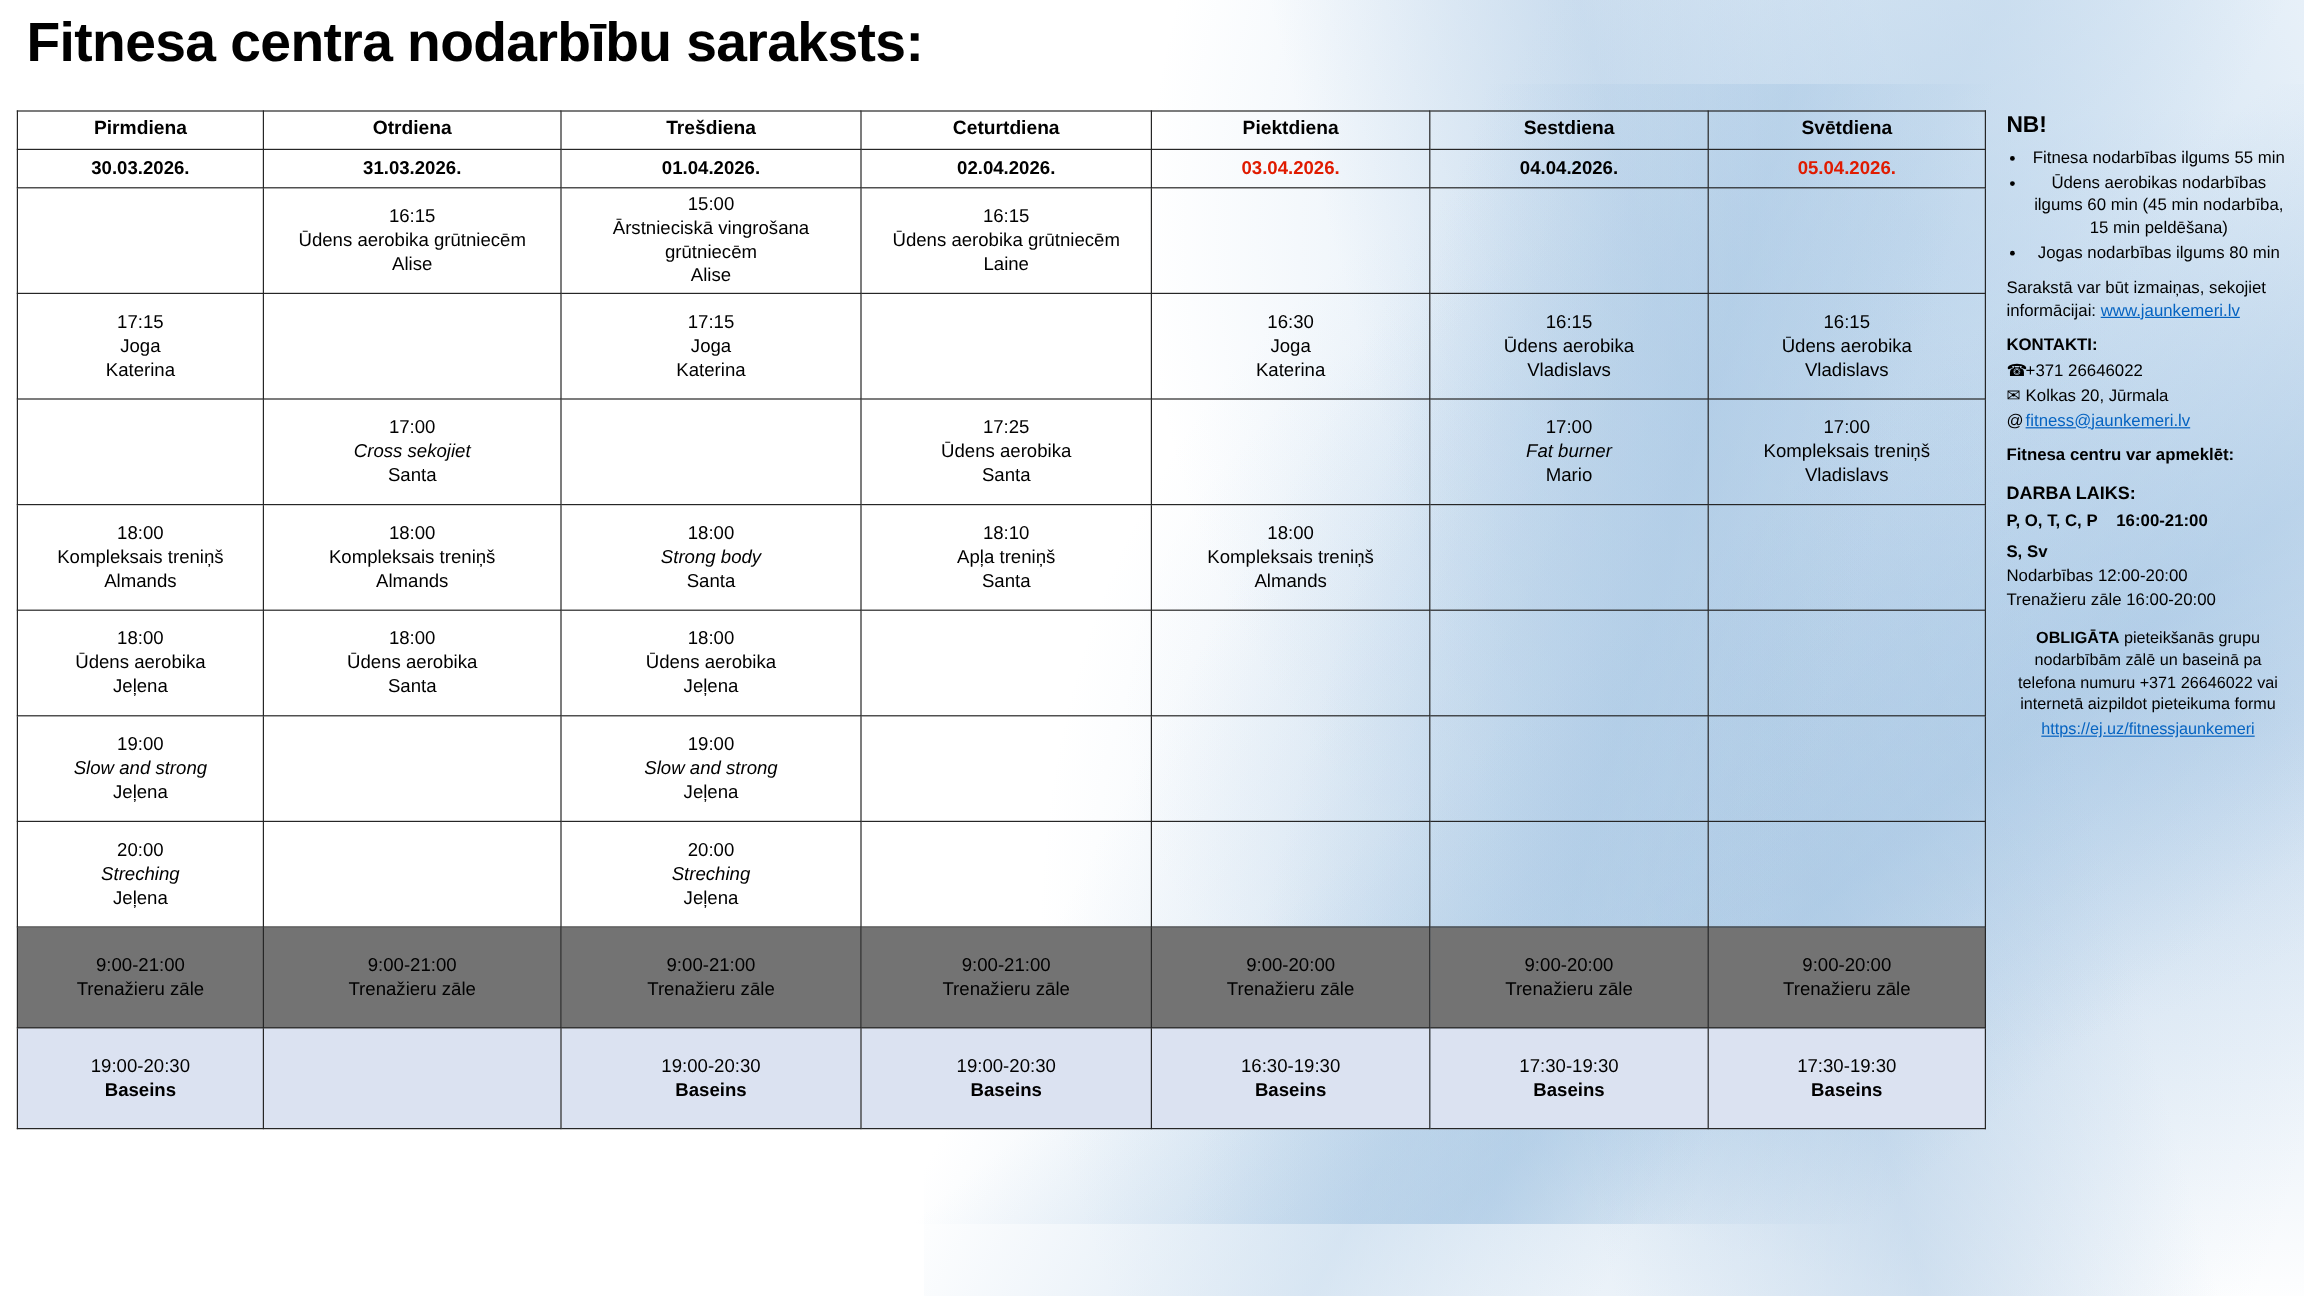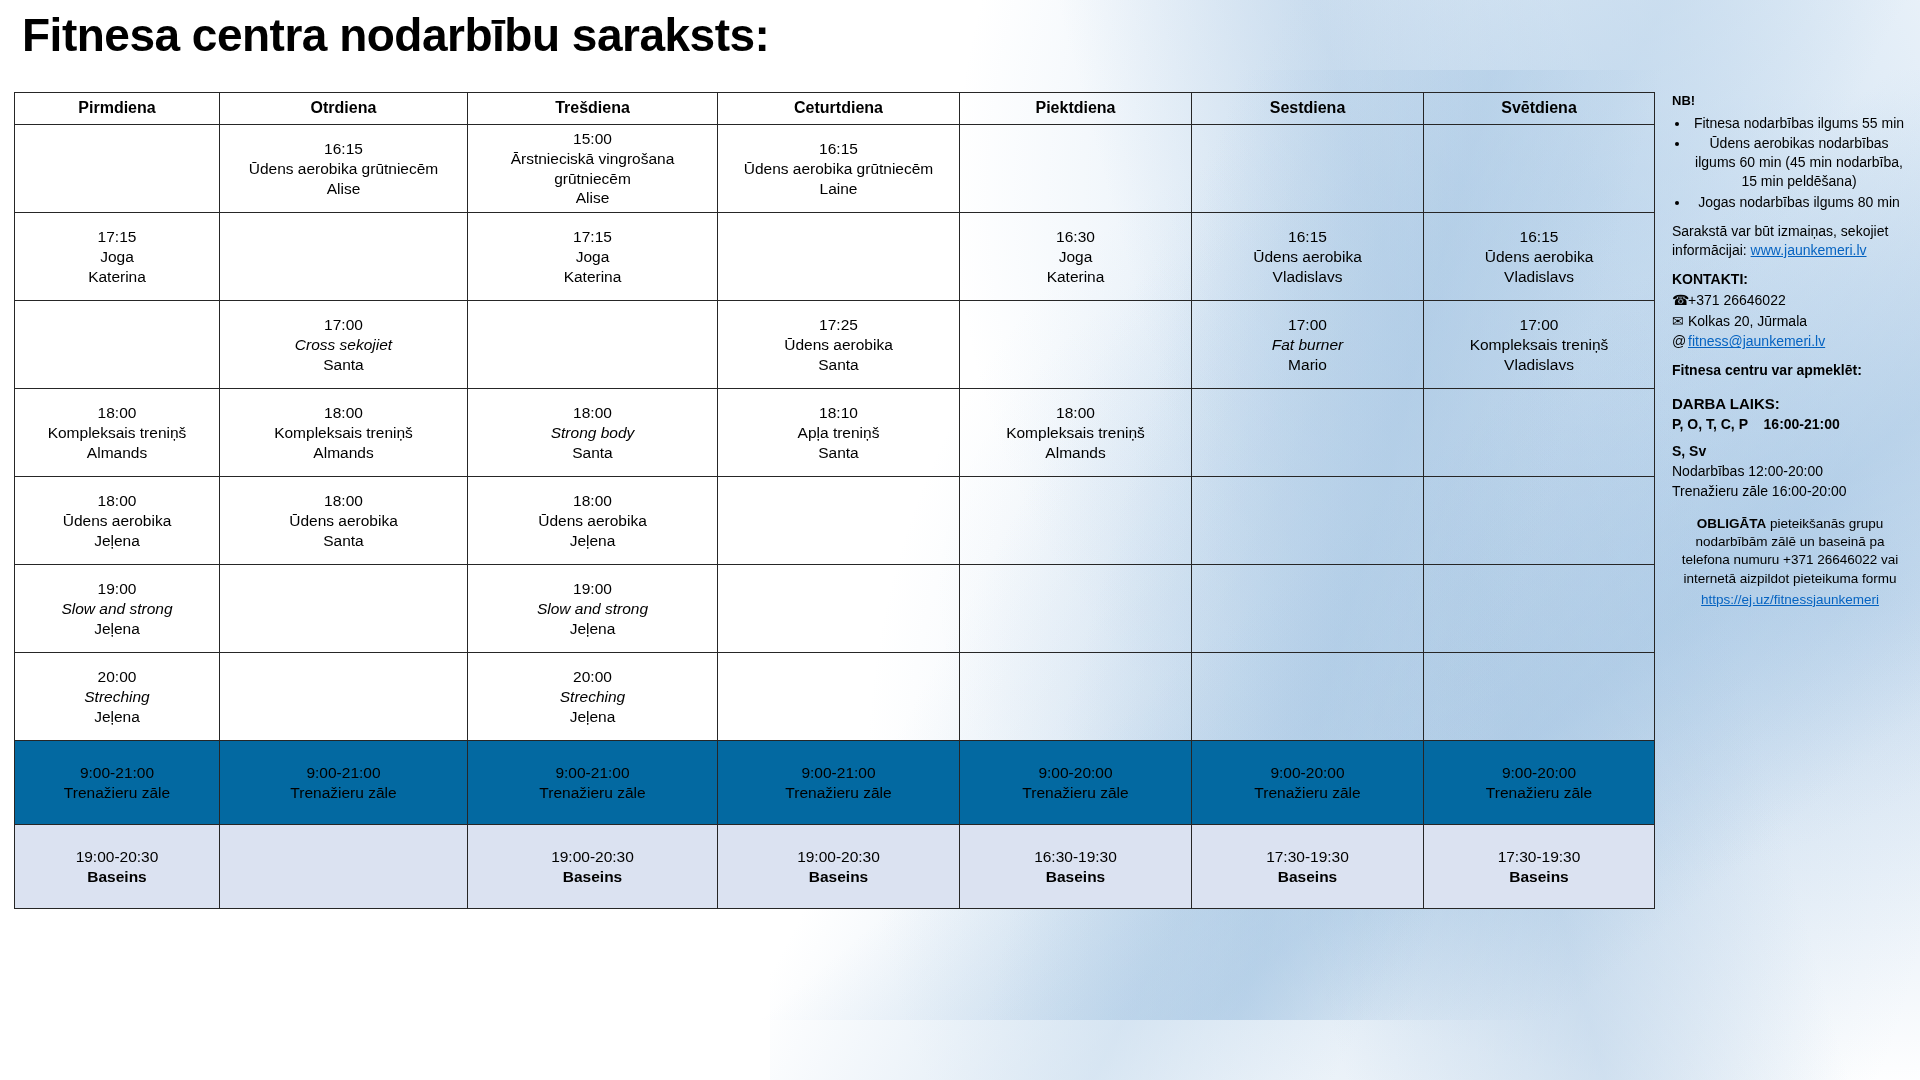--- a/index.html
+++ b/index.html
@@ -80,40 +80,40 @@
     height: 32px;
     font-size: 16px;
   }
   td.datecell.holiday { color: #e01b00; }
   .cls-time { display: block; }
   .cls-name { display: block; }
   .cls-name.italic { font-style: italic; }
   .cls-coach { display: block; }
   tr.body-row td { height: 88px; }
   tr.gym-row td {
-    background: #0369a1;
+    background: #737373;
     height: 84px;
   }
   tr.pool-row td {
     background: #dbe2f1;
     height: 84px;
   }
   tr.pool-row .cls-name { font-weight: bold; }
   .empty { }
 
   
   .info {
     position: absolute;
     left: 1672px; top: 92px;
     width: 236px;
     font-size: 14px;
     line-height: 1.35;
   }
   .info h2 {
-    font-size: 13px;
+    font-size: 19px;
     margin: 0 0 4px 0;
     font-weight: bold;
   }
   .info ul {
     margin: 0 0 10px 0;
     padding-left: 18px;
     text-align: center;
   }
   .info ul li { margin-bottom: 2px; }
   .info p { margin: 0 0 8px 0; }
@@ -153,20 +153,29 @@
       <thead>
         <tr>
           <th>Pirmdiena</th>
           <th>Otrdiena</th>
           <th>Trešdiena</th>
           <th>Ceturtdiena</th>
           <th>Piektdiena</th>
           <th>Sestdiena</th>
           <th>Svētdiena</th>
         </tr>
+        <tr>
+          <td class="datecell">30.03.2026.</td>
+          <td class="datecell">31.03.2026.</td>
+          <td class="datecell">01.04.2026.</td>
+          <td class="datecell">02.04.2026.</td>
+          <td class="datecell holiday">03.04.2026.</td>
+          <td class="datecell">04.04.2026.</td>
+          <td class="datecell holiday">05.04.2026.</td>
+        </tr>
       </thead>
       <tbody>
           <tr class="body-row">
             <td class="empty"></td>
             <td>
               <span class="cls-time">16:15</span>
               <span class="cls-name">Ūdens aerobika grūtniecēm</span>
               <span class="cls-coach">Alise</span>
             </td>
             <td>

